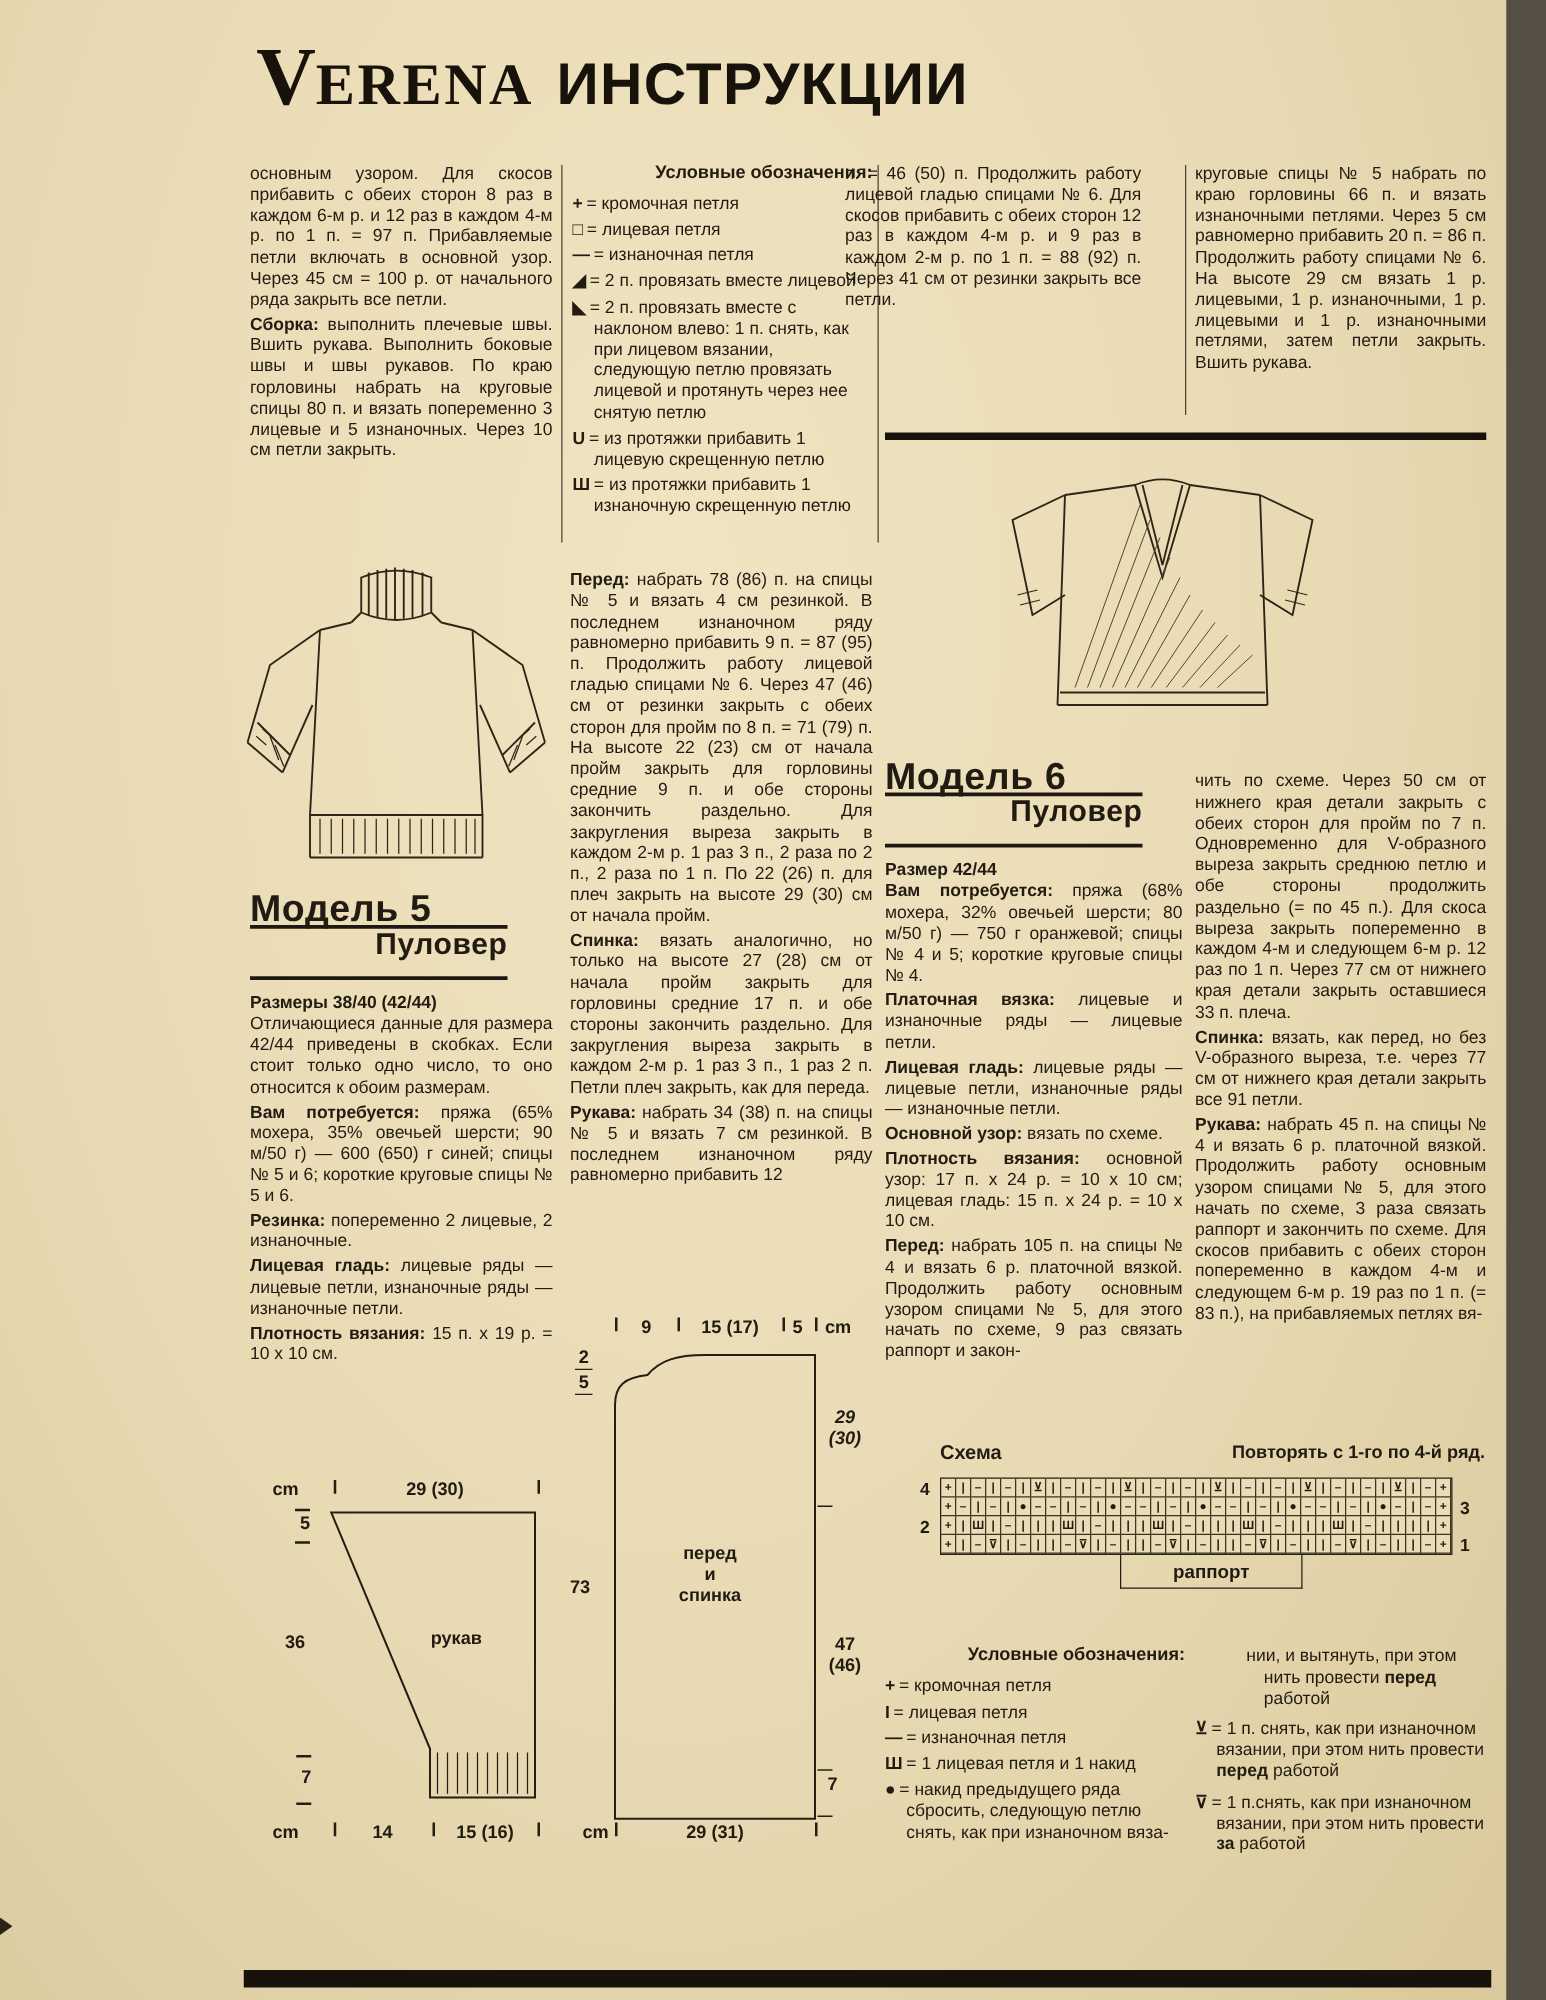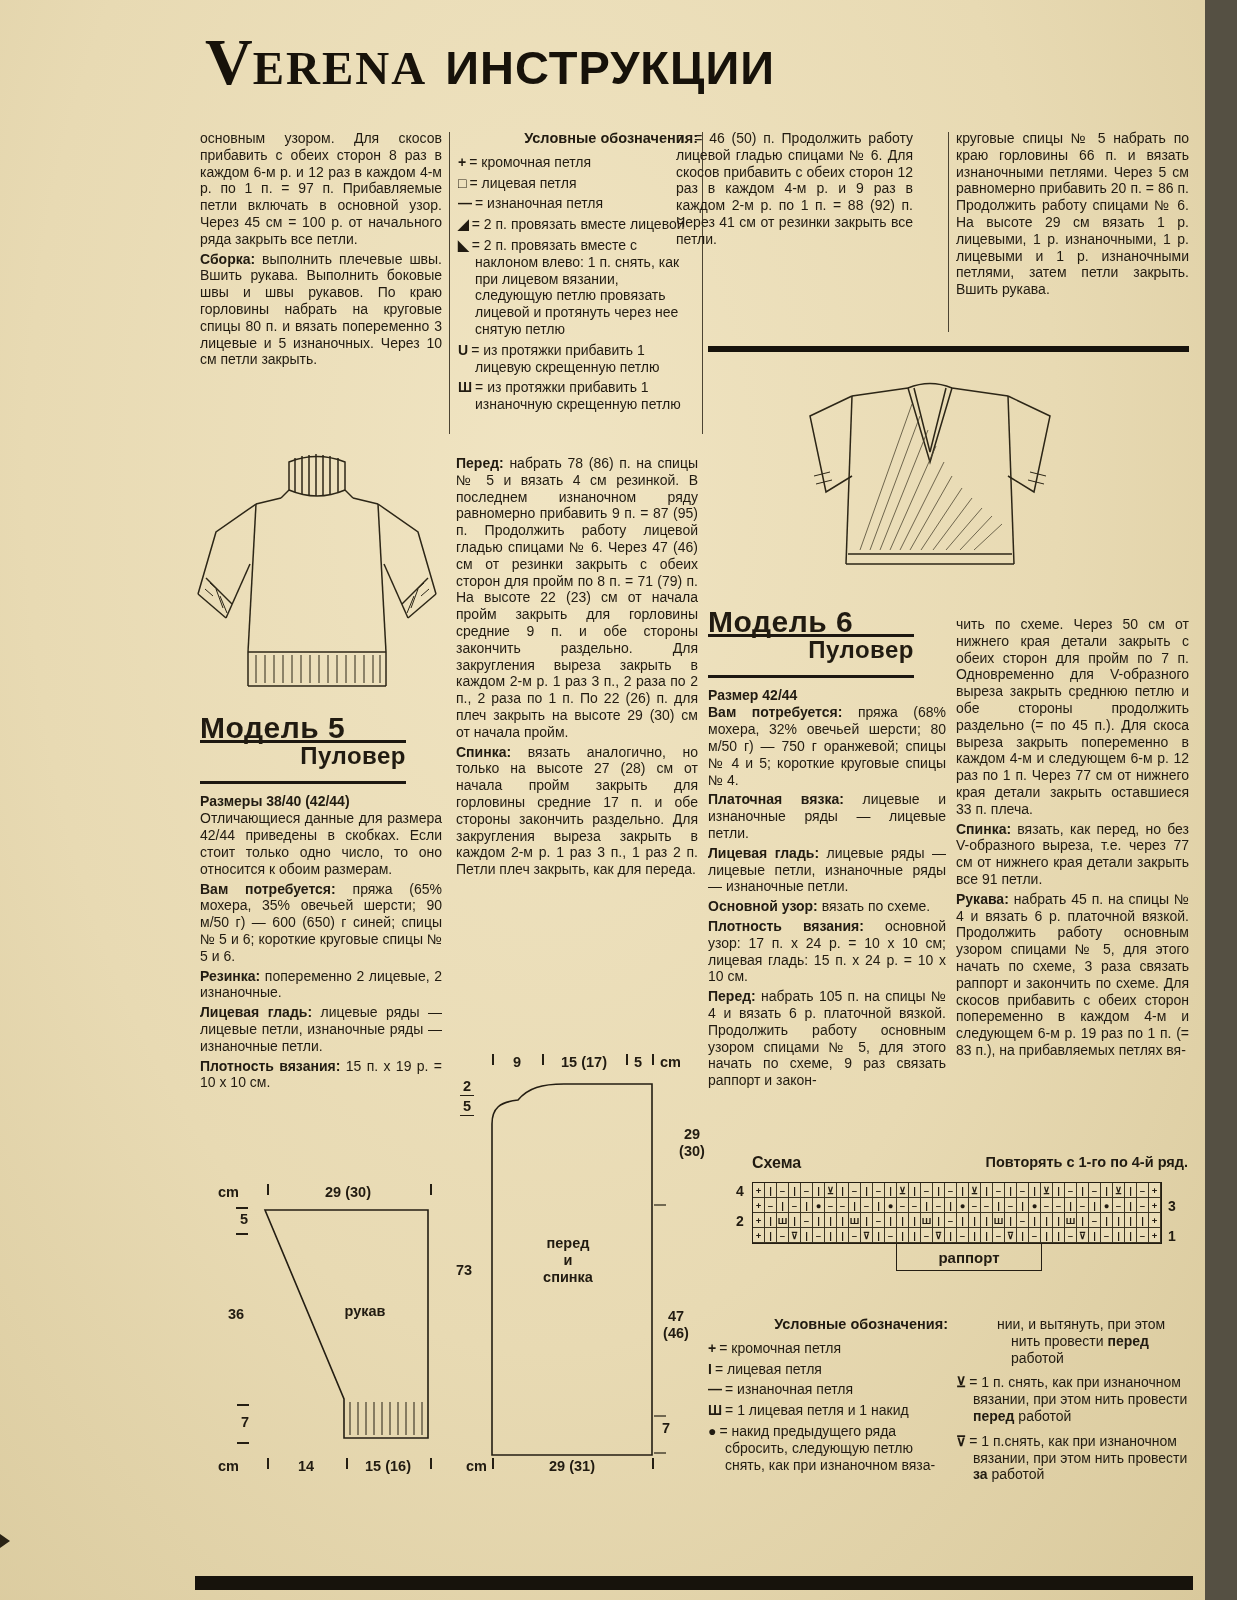--- a/index.html
+++ b/index.html
@@ -201,20 +201,21 @@
     <p class="para"><span>Отличающиеся данные для размера 42/44 приведены в скобках. Если стоит только одно число, то оно относится к обоим размерам.</span></p>
     <p class="para"><b class="lead">Вам потребуется:</b> <span>пряжа (65% мохера, 35% овечьей шерсти; 90 м/50 г) — 600 (650) г синей; спицы № 5 и 6; короткие круговые спицы № 5 и 6.</span></p>
     <p class="para"><b class="lead">Резинка:</b> <span>попеременно 2 лицевые, 2 изнаночные.</span></p>
     <p class="para"><b class="lead">Лицевая гладь:</b> <span>лицевые ряды — лицевые петли, изнаночные ряды — изнаночные петли.</span></p>
     <p class="para"><b class="lead">Плотность вязания:</b> <span>15 п. х 19 р. = 10 х 10 см.</span></p>
   </section>
 
   <section class="col" style="left:456px;top:455px;width:242px;">
     <p class="para"><b class="lead">Перед:</b> <span>набрать 78 (86) п. на спицы № 5 и вязать 4 см резинкой. В последнем изнаночном ряду равномерно прибавить 9 п. = 87 (95) п. Продолжить работу лицевой гладью спицами № 6. Через 47 (46) см от резинки закрыть с обеих сторон для пройм по 8 п. = 71 (79) п. На высоте 22 (23) см от начала пройм закрыть для горловины средние 9 п. и обе стороны закончить раздельно. Для закругления выреза закрыть в каждом 2-м р. 1 раз 3 п., 2 раза по 2 п., 2 раза по 1 п. По 22 (26) п. для плеч закрыть на высоте 29 (30) см от начала пройм.</span></p>
     <p class="para"><b class="lead">Спинка:</b> <span>вязать аналогично, но только на высоте 27 (28) см от начала пройм закрыть для горловины средние 17 п. и обе стороны закончить раздельно. Для закругления выреза закрыть в каждом 2-м р. 1 раз 3 п., 1 раз 2 п. Петли плеч закрыть, как для переда.</span></p>
+    <p class="para"><b class="lead">Рукава:</b> <span>набрать 34 (38) п. на спицы № 5 и вязать 7 см резинкой. В последнем изнаночном ряду равномерно прибавить 12</span></p>
   </section>
 
   <section class="col" style="left:708px;top:614px;width:238px;">
     <h2 class="h1">Модель 6</h2>
     <h3 class="h2">Пуловер</h3>
     <p class="para boldline">Размер 42/44</p>
     <p class="para"><b class="lead">Вам потребуется:</b> <span>пряжа (68% мохера, 32% овечьей шерсти; 80 м/50 г) — 750 г оранжевой; спицы № 4 и 5; короткие круговые спицы № 4.</span></p>
     <p class="para"><b class="lead">Платочная вязка:</b> <span>лицевые и изнаночные ряды — лицевые петли.</span></p>
     <p class="para"><b class="lead">Лицевая гладь:</b> <span>лицевые ряды — лицевые петли, изнаночные ряды — изнаночные петли.</span></p>
     <p class="para"><b class="lead">Основной узор:</b> <span>вязать по схеме.</span></p>
@@ -278,21 +279,21 @@
   <div class="tick" style="left:542px;top:1054px;"></div>
   <div class="tick" style="left:626px;top:1054px;"></div>
   <div class="tick" style="left:652px;top:1054px;"></div>
   <span class="dlabel center" style="left:496px;top:1054px;width:42px;">9</span>
   <span class="dlabel center" style="left:546px;top:1054px;width:76px;">15 (17)</span>
   <span class="dlabel center" style="left:626px;top:1054px;width:24px;">5</span>
   <span class="dlabel" style="left:660px;top:1054px;">cm</span>
   <span class="dlabel frac" style="left:460px;top:1078px;">2</span>
   <span class="dlabel frac" style="left:460px;top:1098px;">5</span>
   <span class="dlabel" style="left:456px;top:1262px;">73</span>
-  <div class="dlabel center" style="left:672px;top:1126px;width:40px;">
+  <div class="dlabel center" style="left:656px;top:1126px;width:40px;font-style:italic;">
     <div>29</div>
     <div>(30)</div>
   </div>
   <div class="dlabel center" style="left:656px;top:1308px;width:40px;">
     <div>47</div>
     <div>(46)</div>
   </div>
   <span class="dlabel" style="left:662px;top:1420px;">7</span>
   <div class="dlabel center" style="left:525px;top:1235px;width:86px;">
     <div>перед</div>

